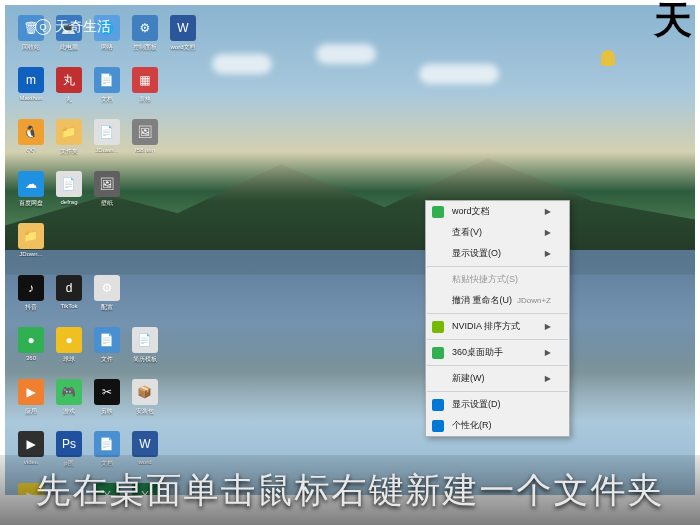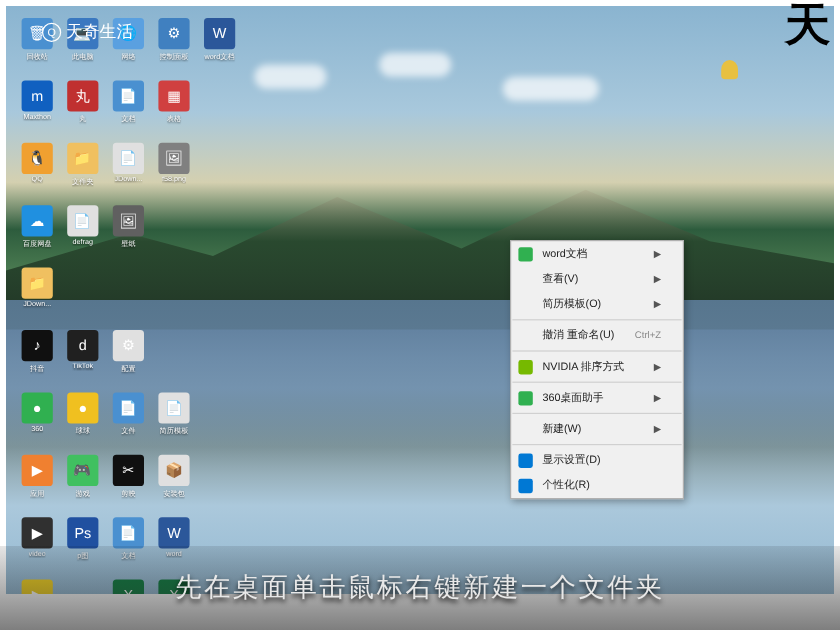--- a/index.html
+++ b/index.html
@@ -18,21 +18,21 @@
 .di .ic{width:26px;height:26px;border-radius:3px;display:flex;align-items:center;justify-content:center;font-size:12px;color:#fff}
 .di .lb{font-size:6px;color:#fff;text-align:center;text-shadow:0 1px 2px rgba(0,0,0,0.8);margin-top:2px;max-width:36px;overflow:hidden;white-space:nowrap}
 .ctx{position:absolute;left:420px;top:195px;width:145px;background:#f0f0f0;border:1px solid #b0b0b0;box-shadow:2px 2px 6px rgba(0,0,0,0.3);z-index:30;font-size:9px}
 .ctx .mi{padding:4px 18px 4px 26px;color:#222;position:relative;cursor:pointer;display:flex;justify-content:space-between;align-items:center}
 .ctx .mi.dis{color:#999}
 .ctx .sep{height:1px;background:#d0d0d0;margin:2px 1px}
 .ctx .arr{font-size:8px;color:#555}
 .ctx .ico{position:absolute;left:6px;width:12px;height:12px;border-radius:2px}
 .ctx .sc{color:#888;font-size:8px}
 .subtitle{position:absolute;bottom:0;left:0;width:700px;height:70px;display:flex;align-items:center;justify-content:center;background:linear-gradient(180deg,rgba(0,0,0,0.1) 0%,rgba(40,40,40,0.6) 100%);z-index:60}
-.subtitle span{color:#e8e8e8;font-size:22px;letter-spacing:2px;text-shadow:0 2px 4px rgba(0,0,0,0.9)}
+.subtitle span{color:#e8e8e8;font-size:35px;letter-spacing:2px;text-shadow:0 2px 4px rgba(0,0,0,0.9)}
 .bell{position:absolute;top:45px;right:80px;width:14px;height:16px;background:#e8c040;border-radius:50% 50% 20% 20%;z-index:15}
 </style>
 </head>
 <body>
 
 <div class="frame">
   <div class="screen">
     <div class="cloud c1"></div>
     <div class="cloud c2"></div>
     <div class="cloud c3"></div>
@@ -244,27 +244,30 @@
         <div class="mi">
           <span class="ico" style="background: rgb(48, 176, 80);"></span>
           <span>word文档</span>
           <span class="arr">▶</span>
         </div>
         <div class="mi">
           <span>查看(V)</span>
           <span class="arr">▶</span>
         </div>
         <div class="mi">
-          <span>简历模板(O)</span>
-          <span class="arr">▶</span>
-        </div>
-        <div class="sep"></div>
+          <span>显示设置(O)</span>
+          <span class="arr">▶</span>
+        </div>
+        <div class="sep"></div>
+        <div class="mi dis">
+          <span>粘贴快捷方式(S)</span>
+        </div>
         <div class="mi">
           <span>撤消 重命名(U)</span>
-          <span class="sc">Ctrl+Z</span>
+          <span class="sc">JDown+Z</span>
         </div>
         <div class="sep"></div>
         <div class="mi">
           <span class="ico" style="background: rgb(118, 185, 0);"></span>
           <span>NVIDIA 排序方式</span>
           <span class="arr">▶</span>
         </div>
         <div class="sep"></div>
         <div class="mi">
           <span class="ico" style="background: rgb(48, 176, 80);"></span>

